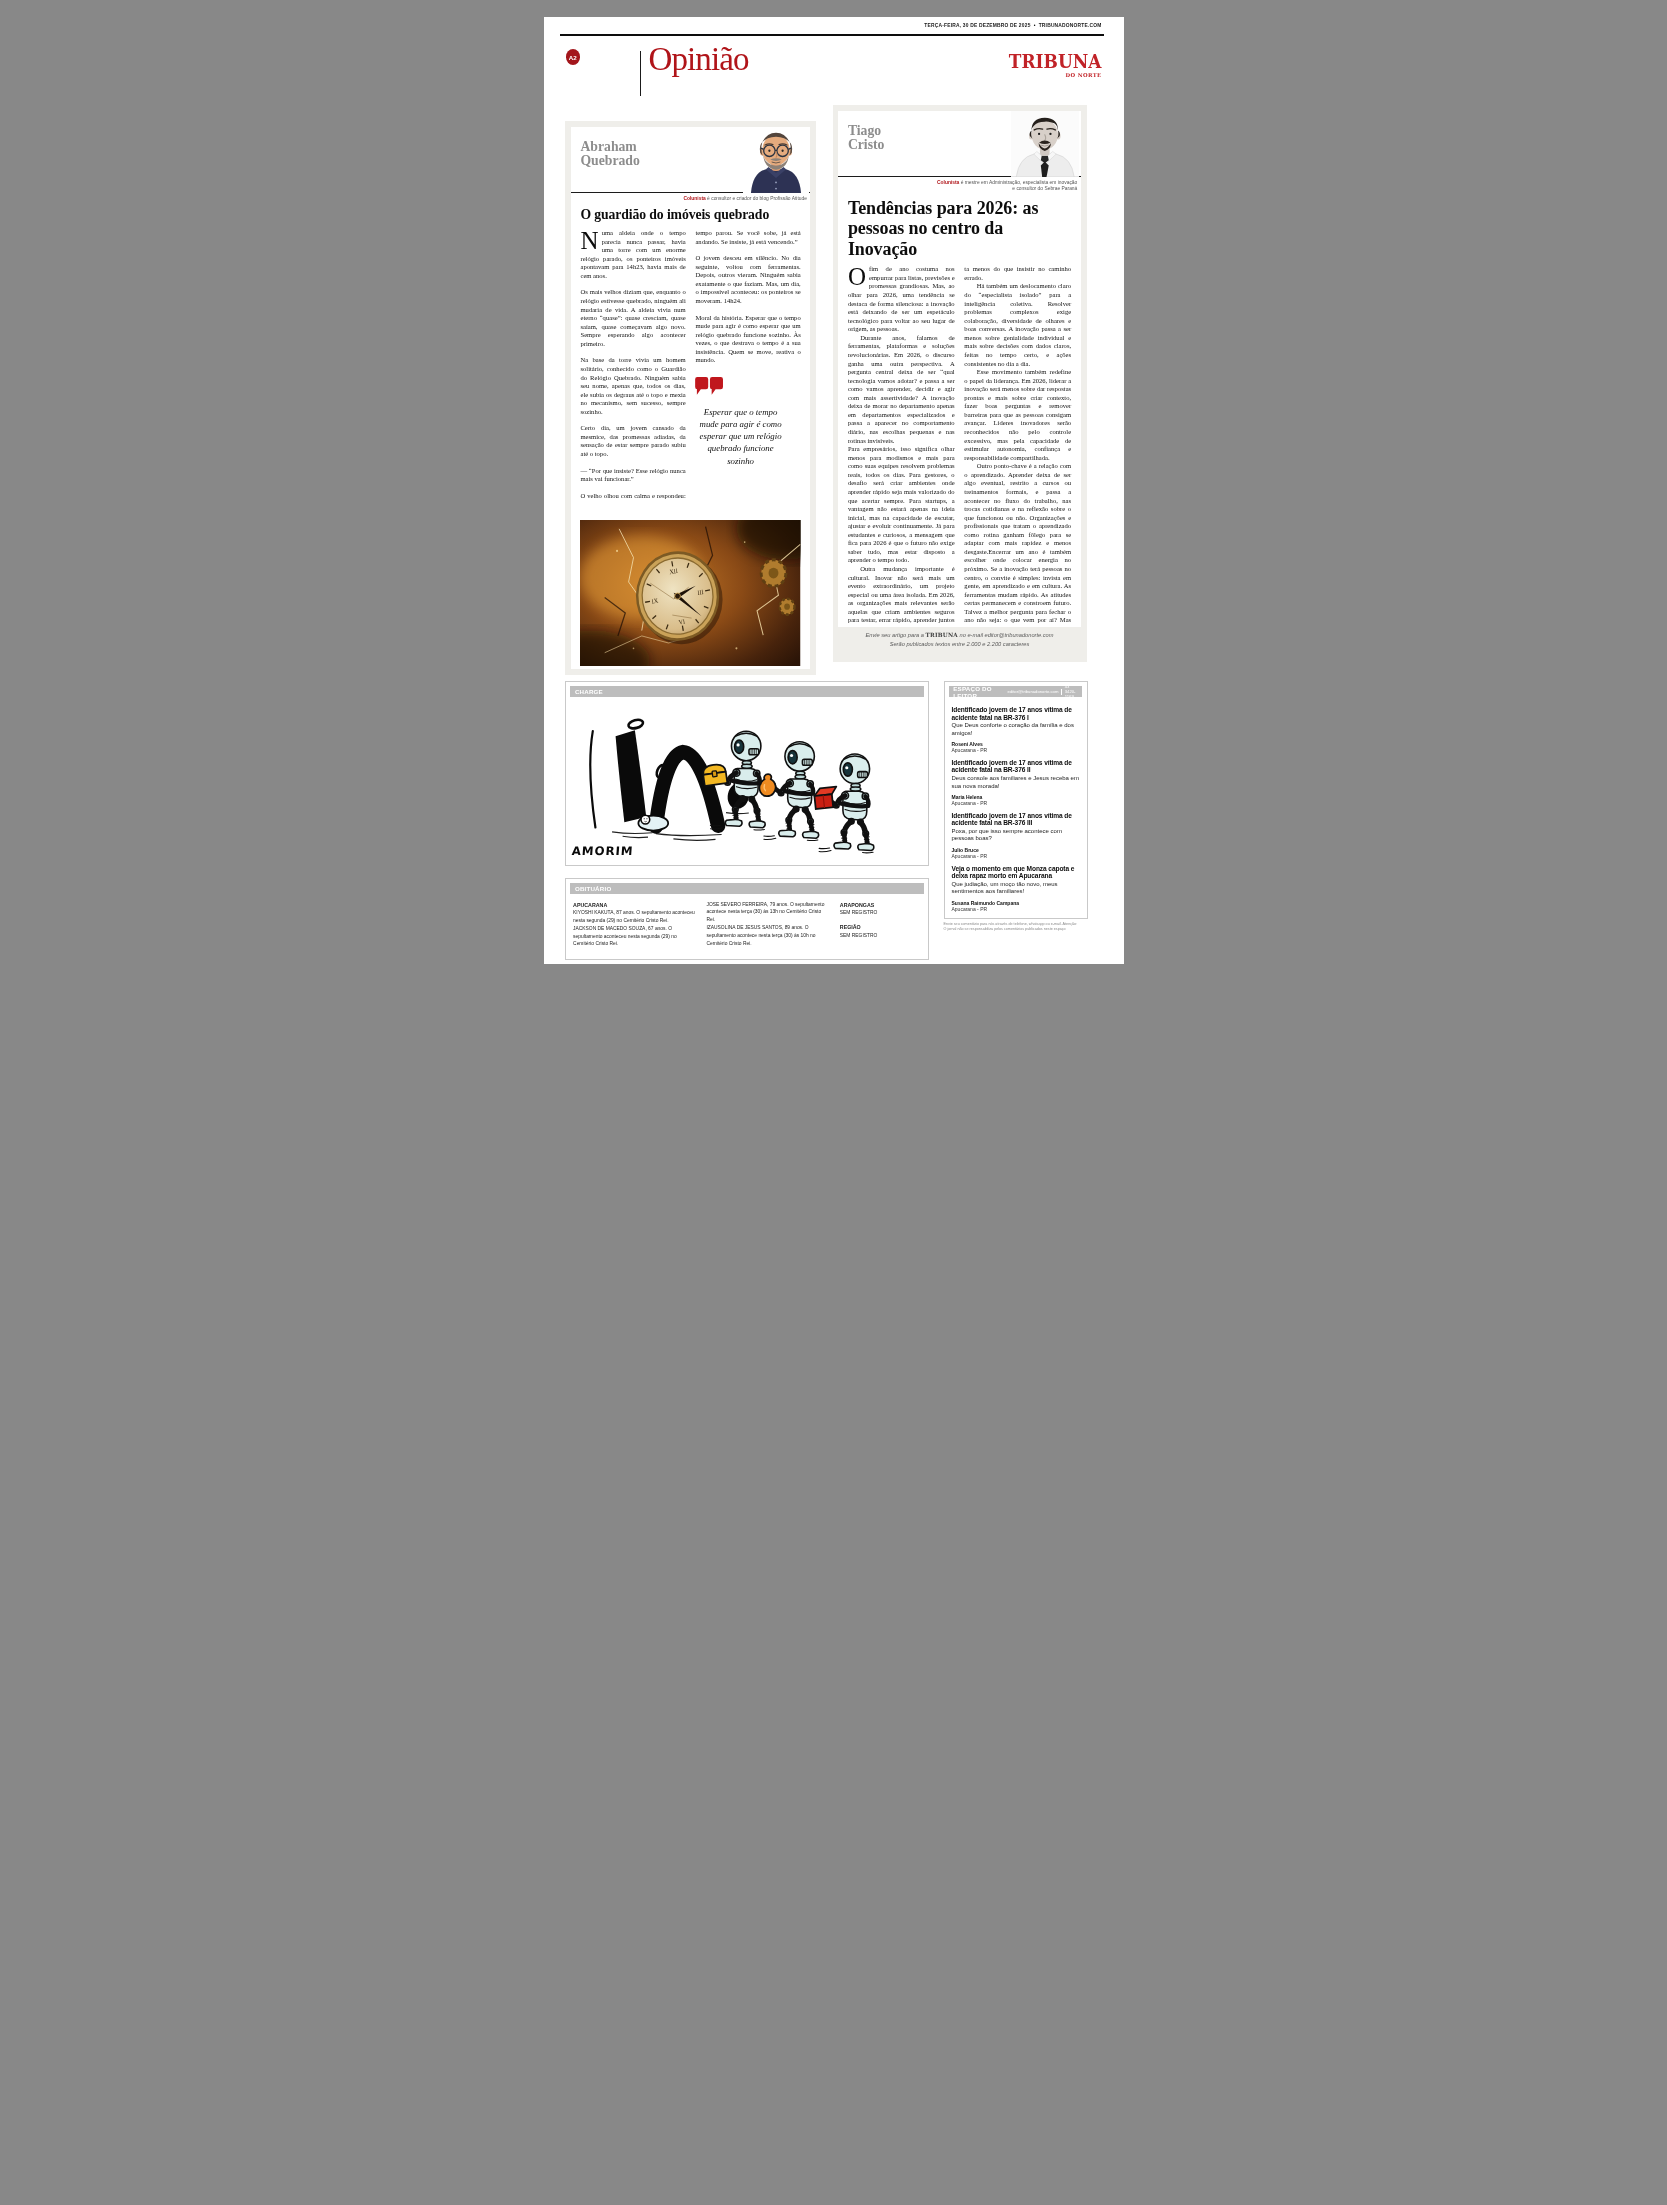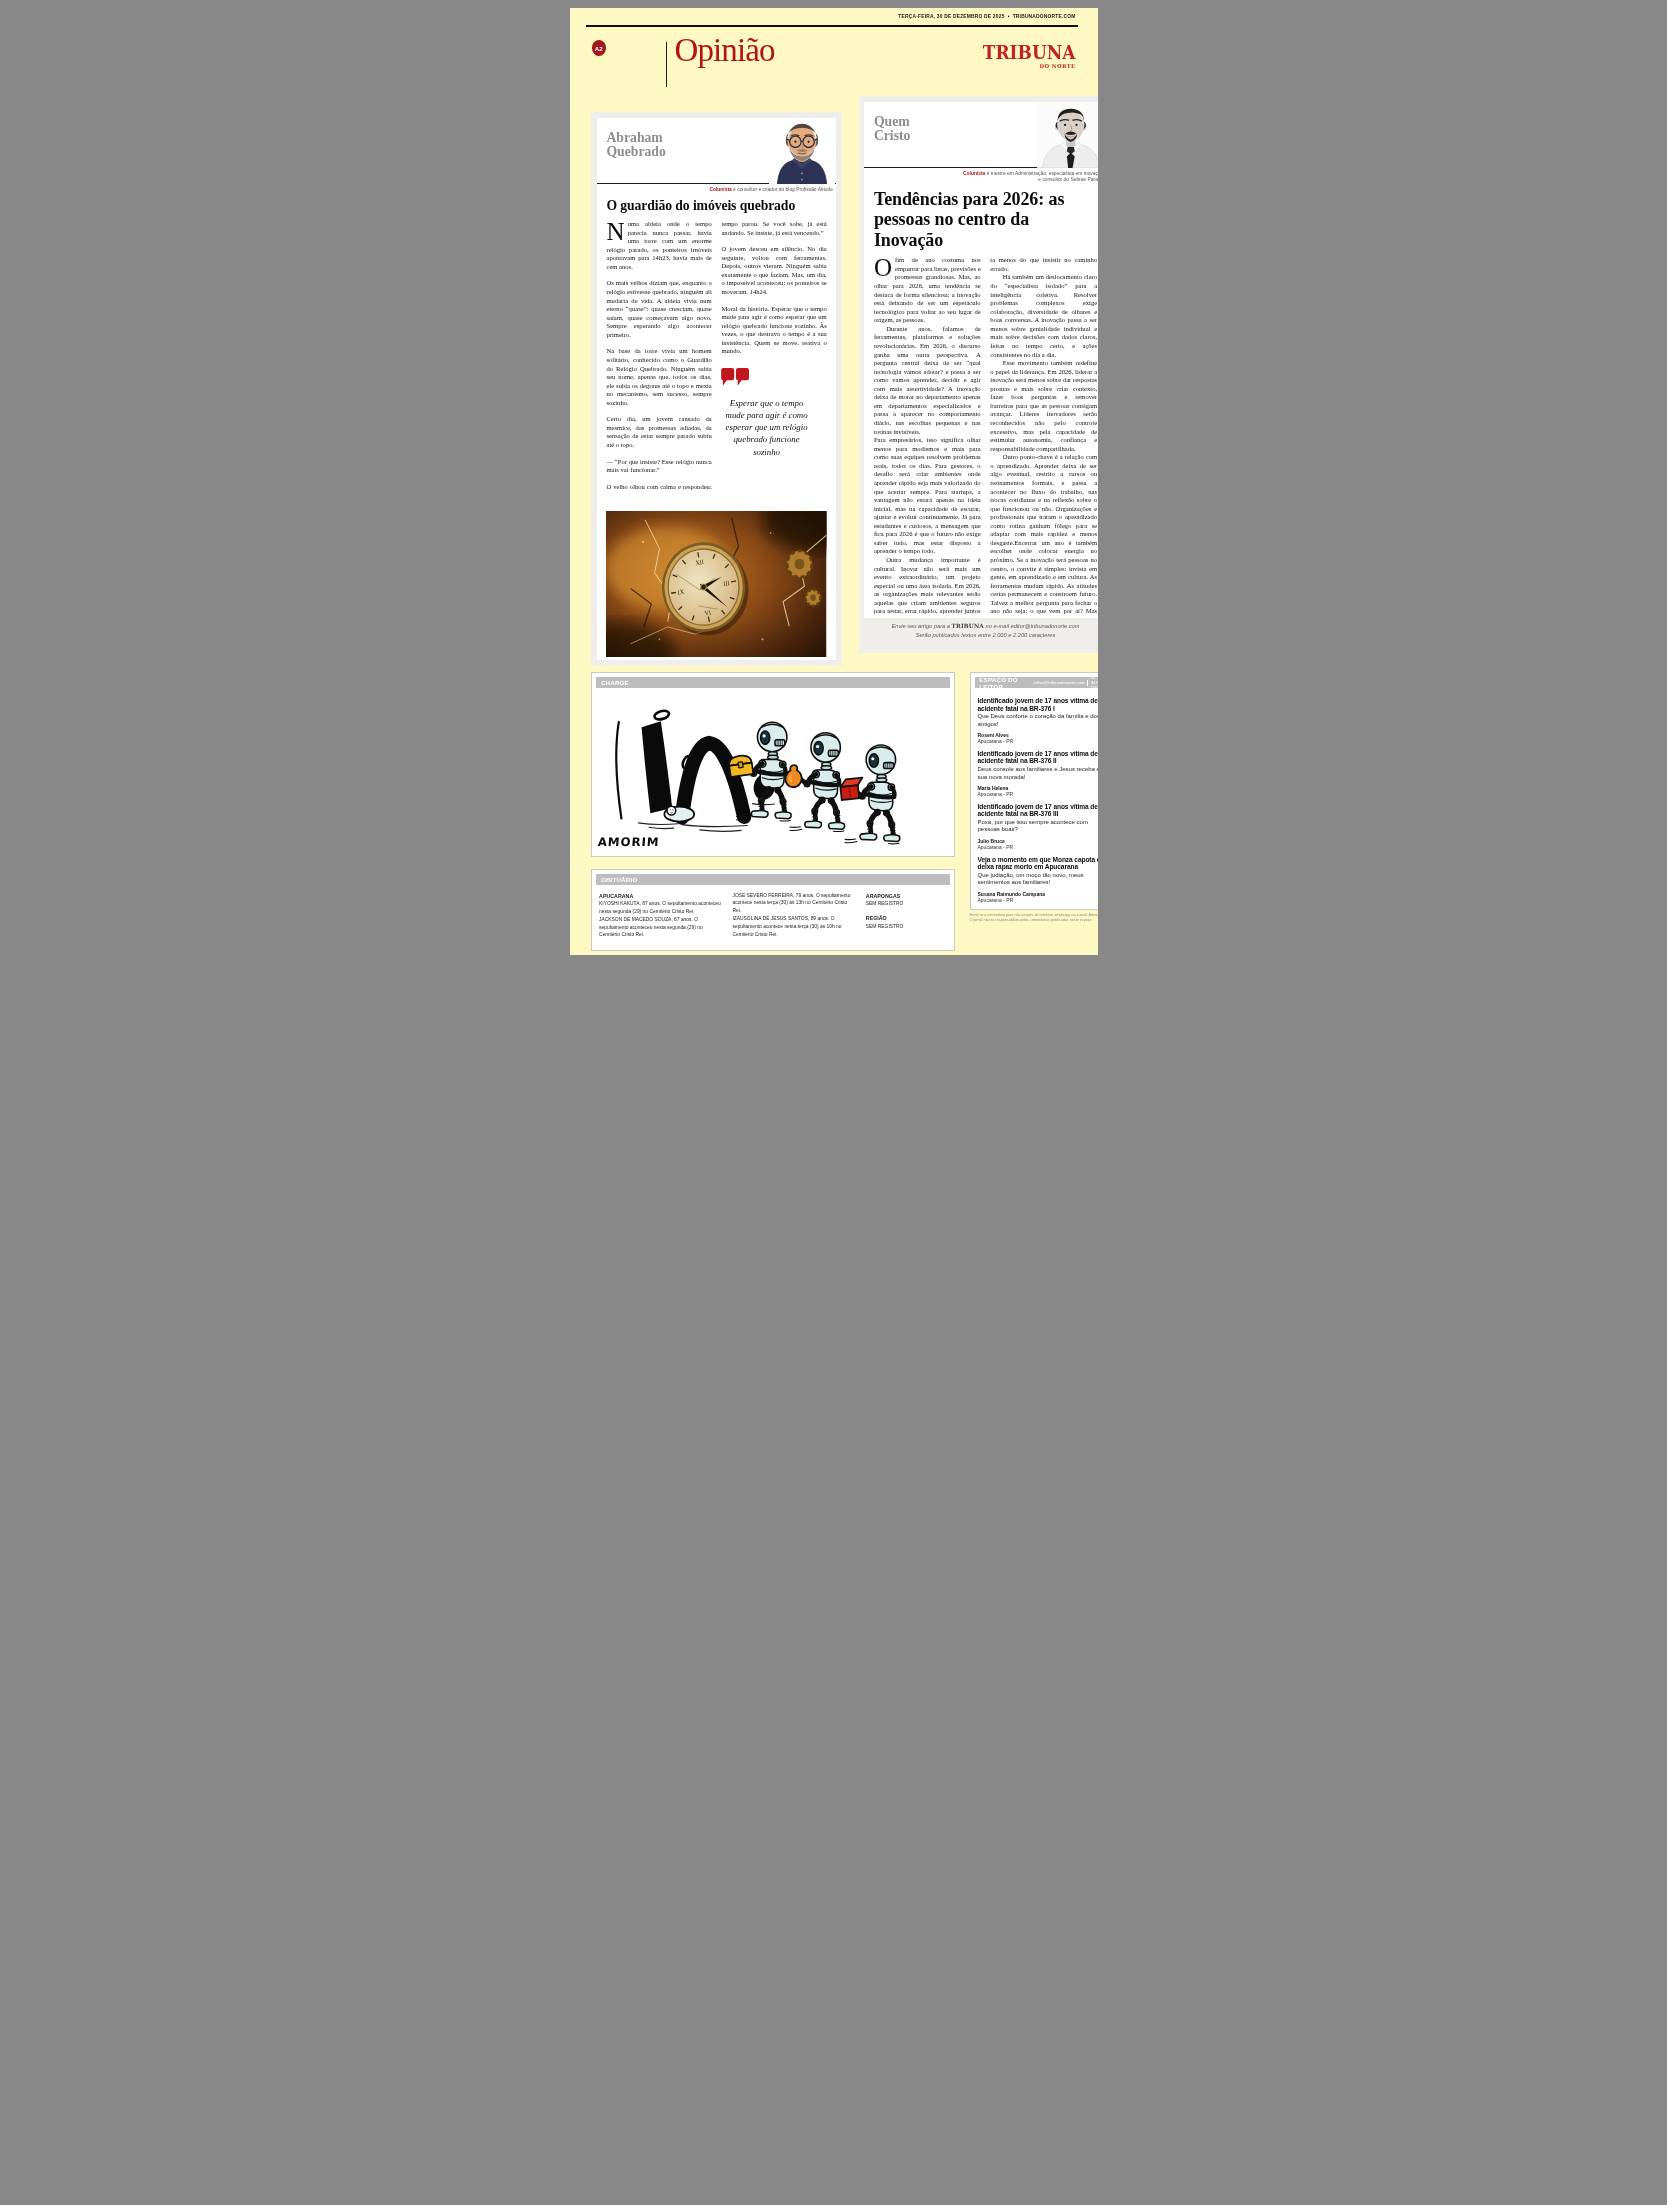--- a/index.html
+++ b/index.html
@@ -1,17 +1,17 @@
 <!DOCTYPE html>
 <html lang="pt-BR" style="font-size:7px"><head>
 <meta charset="utf-8">
 <style>
   * { margin:0; padding:0; box-sizing:border-box; }
   body { background:#888; font-family:"Liberation Serif", serif; }
-  .page { position:relative; width:528px; height:947px; background:#fef9c3; margin:8px auto; overflow:hidden; }
+  .page { position:relative; width:580px; height:947px; background:#ffffff; margin:17px auto; overflow:hidden; }
 
   
   .dateline { position:absolute; top:6.2px; right:22px; font-family:"Liberation Sans", sans-serif; font-weight:700; font-size:4.9px; letter-spacing:0.2px; color:#1a1a1a; }
   .dateline .dot { color:#000; margin:0 3.1px; }
   .toprule { position:absolute; top:17px; left:16px; right:20px; height:1.8px; background:#0d0d0d; }
   .page-badge { position:absolute; top:32px; left:22px; width:14.6px; height:16px; border-radius:50%; background:#a3161c; color:#fff; font:700 6.2px "Liberation Sans", sans-serif; display:flex; align-items:center; justify-content:center; }
   .vline { position:absolute; top:34px; left:96px; width:0.9px; height:45px; background:#1a1a1a; }
   .section-title { position:absolute; top:25.6px; left:105px; font-family:"Liberation Serif", serif; font-size:33px; line-height:1; color:#b01419; letter-spacing:-0.9px; }
   .logo { position:absolute; top:38px; right:22px; text-align:right; }
   .logo-main { font-family:"DejaVu Serif", serif; font-weight:700; font-size:17px; line-height:.92; color:#c12227; letter-spacing:0; transform:scaleY(1.06); }
@@ -225,21 +225,21 @@
             <circle cx="130" cy="290" r="2" fill="#f4d89a" opacity=".6"></circle>
         </svg>
       </div>
     </div>
   </div>
 
   <div class="card card-right">
     <div class="card-inner">
       <div class="author-row">
         <div class="author-name">
-          <div>Quem</div>
+          <div>Tiago</div>
           <div>Cristo</div>
         </div>
         <span class="portrait">
           <svg width="68" height="66" viewBox="0 0 155 150">
             <rect width="155" height="150" fill="#fbfbfb"></rect>
             <path d="M12,150 Q18,106 52,98 L103,98 Q138,106 144,150 Z" fill="#ededed" stroke="#c9c9c9" stroke-width="1"></path>
             <path d="M52,98 L77,122 L103,98 L95,92 L77,108 L59,92 Z" fill="#f7f7f7" stroke="#cfcfcf" stroke-width="1"></path>
             <path d="M70,102 L84,102 L86,112 L77,119 L68,112 Z" fill="#262626"></path>
             <path d="M77,115 L86,124 L81,150 L71,150 L68,124 Z" fill="#1e1e1e"></path>
             <rect x="66" y="80" width="22" height="22" rx="9" fill="#cfc7c1"></rect>

